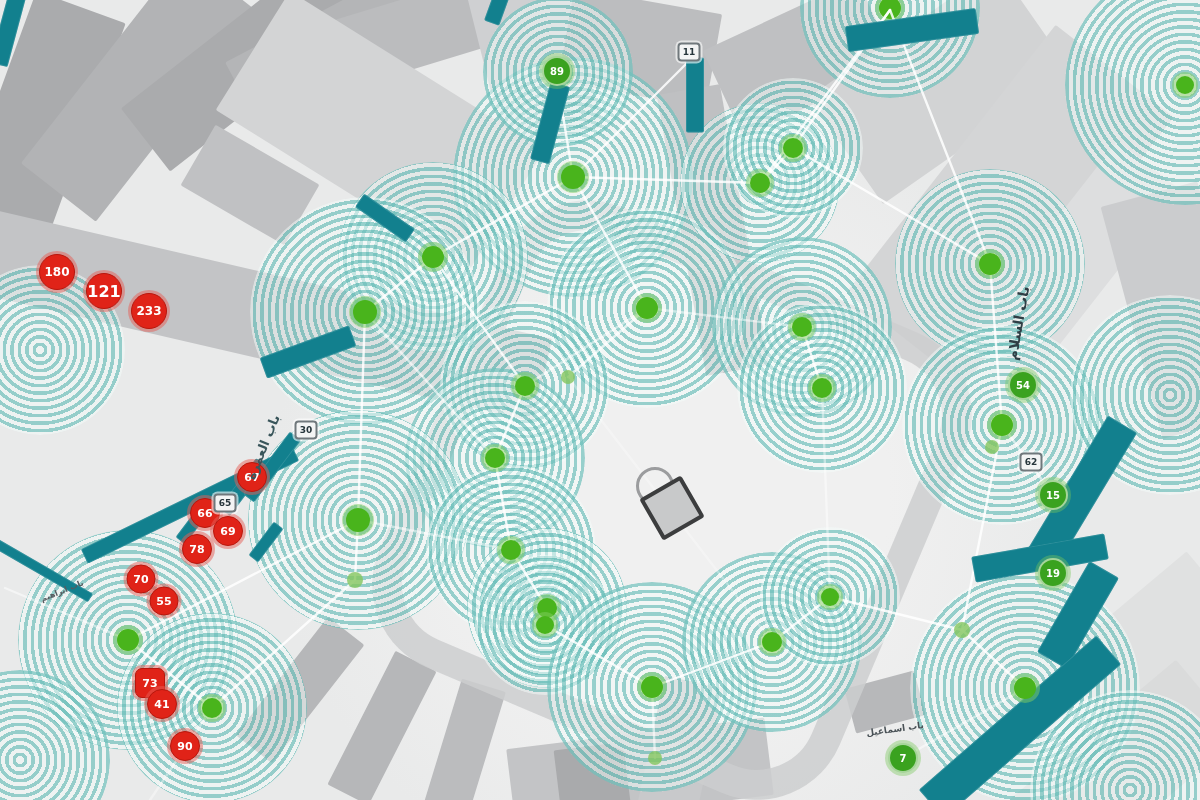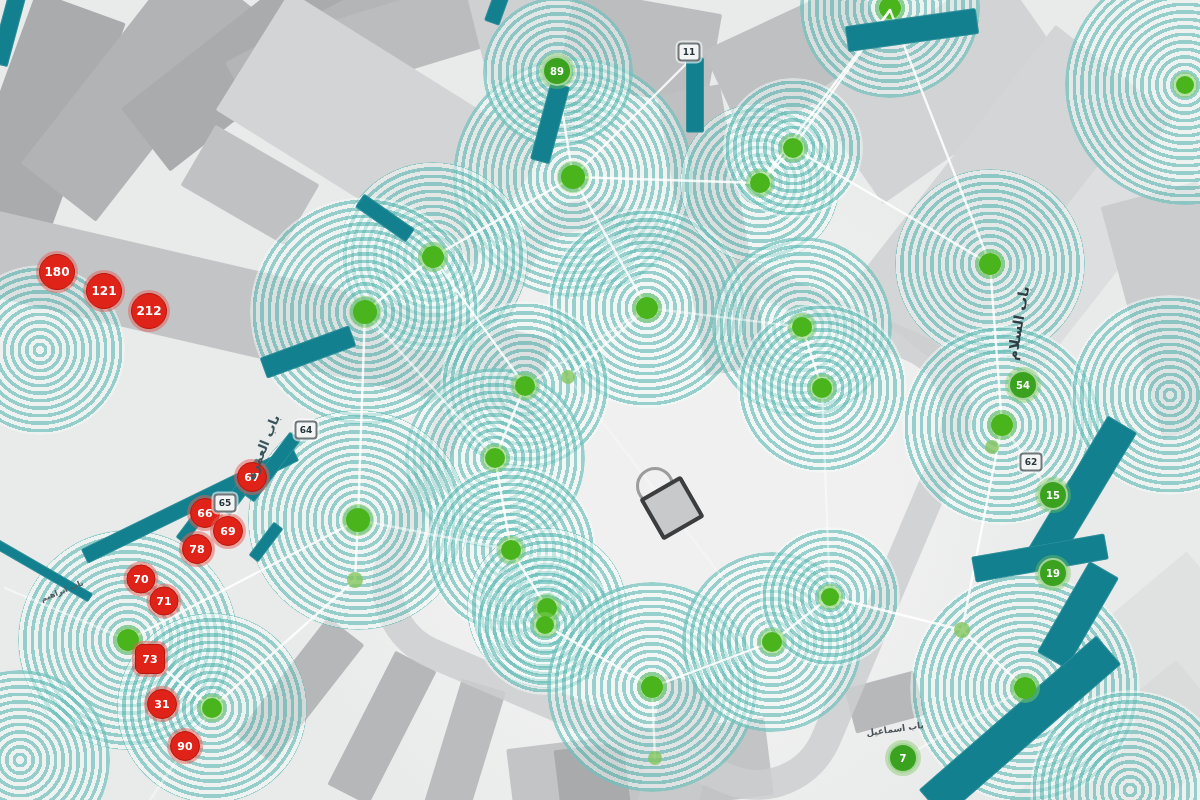--- a/index.html
+++ b/index.html
@@ -196,32 +196,32 @@
       <div class="node" style="left: 1025px; top: 688px; width: 22px; height: 22px;"></div>
       <div class="node" style="left: 1002px; top: 425px; width: 22px; height: 22px;"></div>
       <div class="node faint" style="left: 992px; top: 447px; width: 14px; height: 14px;"></div>
       <div class="node faint" style="left: 655px; top: 758px; width: 14px; height: 14px;"></div>
       <div class="node" style="left: 1185px; top: 85px; width: 18px; height: 18px;"></div>
       <div class="kaaba-arc" style="left: 655px; top: 486px; width: 32px; height: 32px;"></div>
       <div class="kaaba" style="left: 672px; top: 508px; width: 40px; height: 40px;"></div>
     </div>
     <div class="layer" style="z-index: 6;">
       <div class="redgate" style="left: 57px; top: 272px; width: 34px; height: 34px; font-size: 12px;">180</div>
-      <div class="redgate" style="left: 104px; top: 291px; width: 34px; height: 34px; font-size: 12px; text-align: center;">121</div>
-      <div class="redgate" style="left: 149px; top: 311px; width: 34px; height: 34px; font-size: 12px;">212</div>
+      <div class="redgate" style="left: 104px; top: 291px; width: 34px; height: 34px; font-size: 16px; text-align: center;">121</div>
+      <div class="redgate" style="left: 149px; top: 311px; width: 34px; height: 34px; font-size: 12px;">233</div>
       <div class="redgate" style="left: 252px; top: 477px; width: 28px; height: 28px; font-size: 11px;">67</div>
       <div class="redgate" style="left: 205px; top: 513px; width: 28px; height: 28px; font-size: 11px;">66</div>
       <div class="redgate" style="left: 228px; top: 531px; width: 28px; height: 28px; font-size: 11px;">69</div>
       <div class="redgate" style="left: 197px; top: 549px; width: 28px; height: 28px; font-size: 11px;">78</div>
       <div class="redgate" style="left: 141px; top: 579px; width: 27px; height: 27px; font-size: 11px;">70</div>
-      <div class="redgate" style="left: 164px; top: 601px; width: 27px; height: 27px; font-size: 11px;">71</div>
-      <div class="redgate" style="left: 150px; top: 659px; width: 28px; height: 28px; font-size: 11px; border-radius: 7px;">73</div>
-      <div class="redgate" style="left: 162px; top: 704px; width: 28px; height: 28px; font-size: 11px;">31</div>
+      <div class="redgate" style="left: 164px; top: 601px; width: 27px; height: 27px; font-size: 11px;">55</div>
+      <div class="redgate" style="left: 150px; top: 683px; width: 28px; height: 28px; font-size: 11px; border-radius: 7px;">73</div>
+      <div class="redgate" style="left: 162px; top: 704px; width: 28px; height: 28px; font-size: 11px;">41</div>
       <div class="redgate" style="left: 185px; top: 746px; width: 28px; height: 28px; font-size: 11px;">90</div>
-      <div class="wbadge" style="left: 306px; top: 430px;">64</div>
+      <div class="wbadge" style="left: 306px; top: 430px;">30</div>
       <div class="wbadge" style="left: 225px; top: 503px;">65</div>
       <div class="wbadge" style="left: 689px; top: 52px;">11</div>
       <div class="wbadge" style="left: 1031px; top: 462px;">62</div>
       <div class="gbadge" style="left: 557px; top: 71px;">89</div>
       <div class="gbadge" style="left: 1023px; top: 385px;">54</div>
       <div class="gbadge" style="left: 1053px; top: 495px;">15</div>
       <div class="gbadge" style="left: 1053px; top: 573px;">19</div>
       <div class="gbadge" style="left: 903px; top: 758px;">7</div>
       <div class="arlabel" style="left: 263px; top: 447px; font-size: 13px; color: rgb(57, 85, 90); transform: translate(-50%, -50%) rotate(-68deg);">باب العمرة</div>
       <div class="arlabel" style="left: 1018px; top: 323px; font-size: 14px; color: rgb(47, 62, 69); transform: translate(-50%, -50%) rotate(-80deg);">باب السلام</div>

